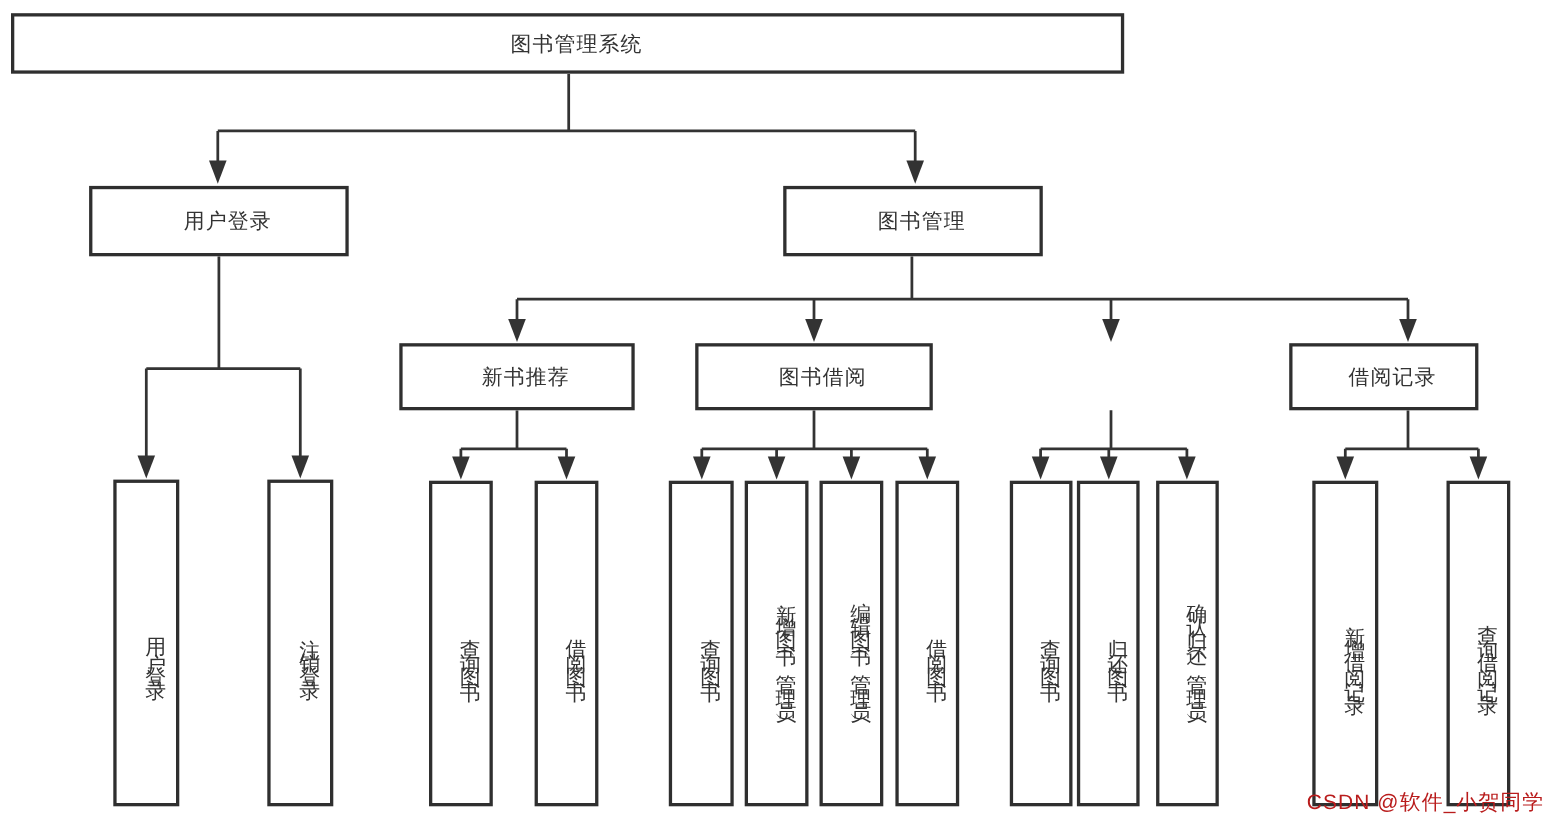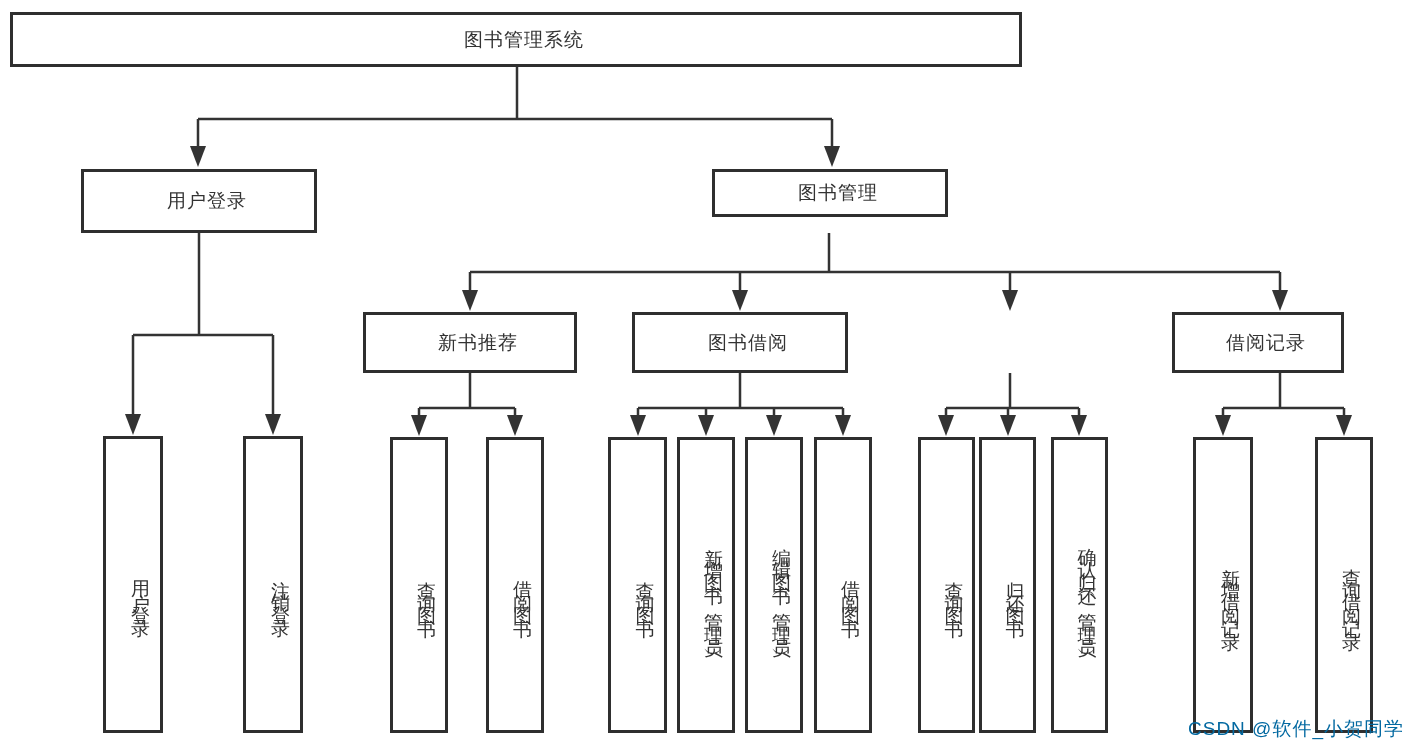--- a/index.html
+++ b/index.html
@@ -39,21 +39,21 @@
     font-size: 19px;
     letter-spacing: 0.68em;
     margin-bottom: -0.68em;
     line-height: 1;
   }
   #watermark {
     position: absolute;
     left: 1188px;
     top: 716px;
     font-size: 19px;
-    color: #0369a1;
+    color: #b91c1c;
     letter-spacing: 1px;
     white-space: nowrap;
     z-index: 5;
   }
 </style>
 </head>
 <body>
 
 <div id="canvas">
 
@@ -97,21 +97,21 @@
     </g>
   </svg>
 
   <div class="node h" style="left:10px;top:12px;width:1012px;height:55px">
     <span>图书管理系统</span>
   </div>
 
   <div class="node h" style="left:81px;top:169px;width:236px;height:64px">
     <span>用户登录</span>
   </div>
-  <div class="node h" style="left:712px;top:169px;width:236px;height:48px">
+  <div class="node h" style="left:712px;top:169px;width:236px;height:64px">
     <span>图书管理</span>
   </div>
 
   <div class="node h" style="left:632px;top:312px;width:216px;height:61px">
     <span>图书借阅</span>
   </div>
   <div class="node h" style="left:363px;top:312px;width:214px;height:61px">
     <span>新书推荐</span>
   </div>
   <div class="node h" style="left:1172px;top:312px;width:172px;height:61px">

